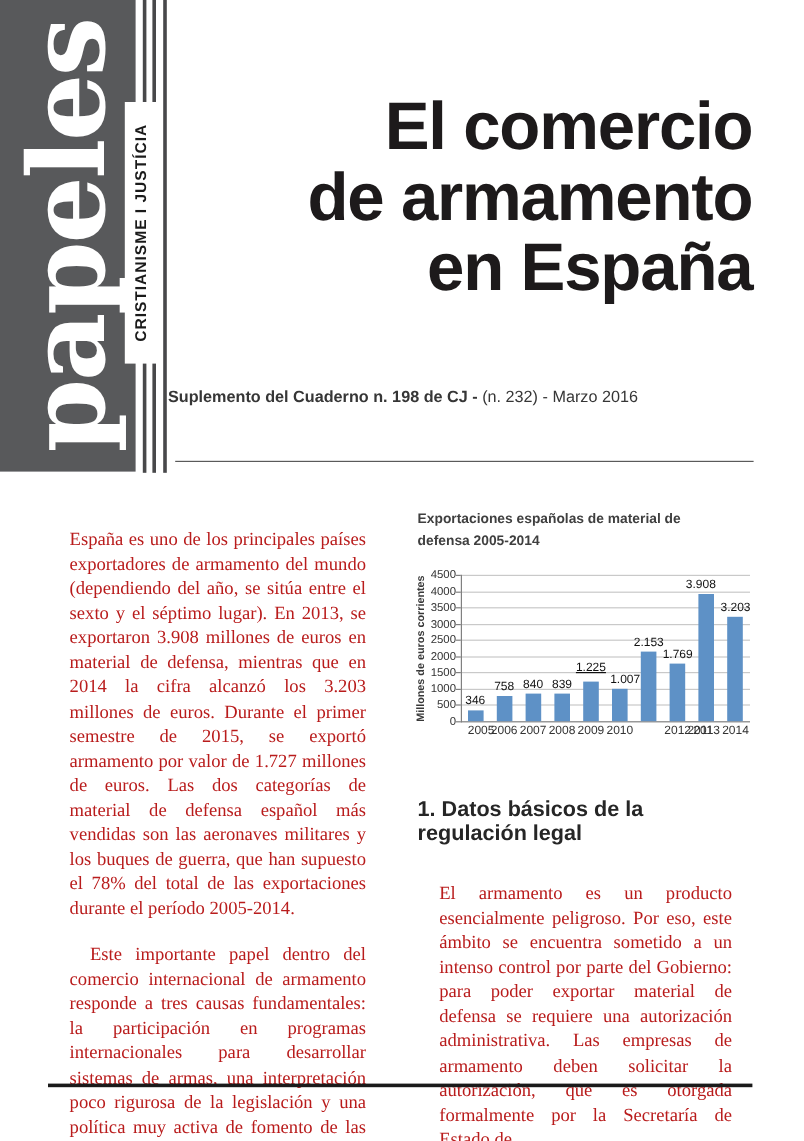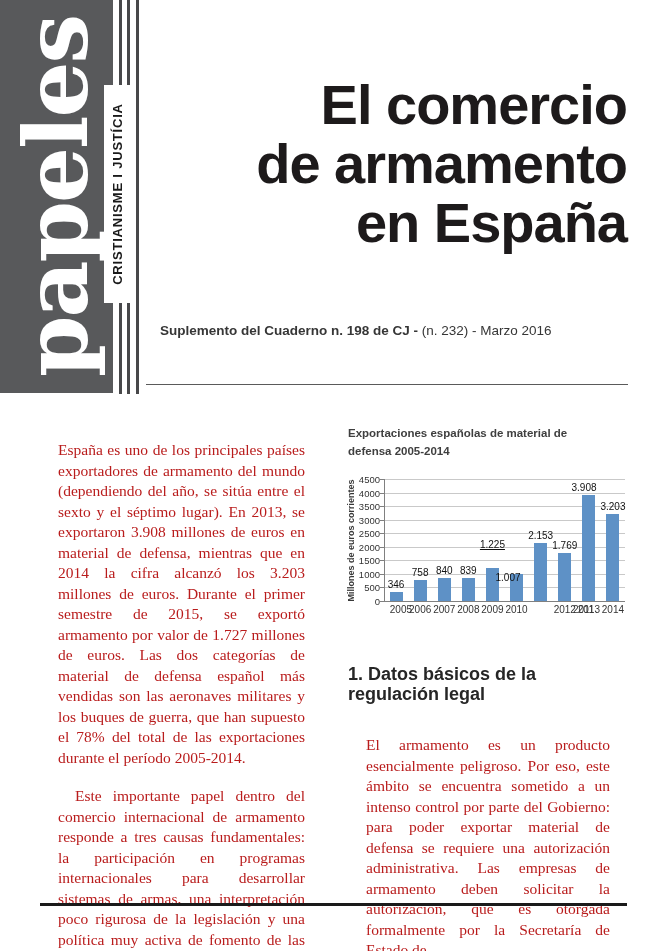--- a/index.html
+++ b/index.html
@@ -14,21 +14,21 @@
   .vline{position:absolute;top:0;width:3px;height:394px;background:#48484a;}
   .vl1{left:119px}.vl2{left:127px}.vl3{left:136px}
   .org-strip{position:absolute;left:104px;top:85px;width:28px;height:218px;background:#fff;}
   .org-text{position:absolute;left:9px;top:180px;width:218px;height:28px;
             transform:rotate(-90deg);text-align:center;line-height:28px;
             font-size:13px;font-weight:bold;letter-spacing:0.8px;color:#1a1a1a;}
   
   .title{position:absolute;right:43px;top:75px;text-align:right;
          font-weight:bold;font-size:56px;line-height:59px;color:#1d1a1b;letter-spacing:-1px;}
   
-  .meta{position:absolute;left:160px;top:321px;font-size:13.5px;line-height:19px;color:#363636;}
+  .meta{position:absolute;left:140px;top:321px;font-size:13.5px;line-height:19px;color:#363636;}
   .meta b{font-weight:bold;}
   .meta-rule{position:absolute;left:146px;top:384px;width:482px;height:0;
              border-top:1.5px solid #5a5a5a;}
   
   .col-left{position:absolute;left:40px;top:422px;width:283px;}
   .serif-par{font-family:"Liberation Serif",serif;font-size:15.5px;line-height:20.5px;
              color:#b91c1c;text-align:justify;margin:18px;}
   .indent{text-indent:17px;}
   .section-heading{position:absolute;left:348px;top:664px;width:260px;
                    font-weight:bold;font-size:18px;line-height:20px;color:#262626;}
@@ -120,24 +120,24 @@
         <div class="bar" style="left: 65.65px; top: 160px; height: 21px; background: rgb(94, 145, 198);"></div>
         <div class="bar-label" style="left: 52.15px; top: 147px;">758</div>
         <div class="xtick-label" style="left: 56.15px; top: 184px;">2006</div>
         <div class="bar" style="left: 89.75px; top: 158px; height: 23px; background: rgb(94, 145, 198);"></div>
         <div class="bar-label" style="left: 76.25px; top: 145px;">840</div>
         <div class="xtick-label" style="left: 80.25px; top: 184px;">2007</div>
         <div class="bar" style="left: 113.85px; top: 158px; height: 23px; background: rgb(94, 145, 198);"></div>
         <div class="bar-label" style="left: 100.35px; top: 145px;">839</div>
         <div class="xtick-label" style="left: 104.35px; top: 184px;">2008</div>
         <div class="bar" style="left: 137.95px; top: 148px; height: 33px; background: rgb(94, 145, 198);"></div>
-        <div class="bar-label" style="left: 124.45px; top: 119px; text-decoration: underline;">1.225</div>
+        <div class="bar-label" style="left: 124.45px; top: 131px; text-decoration: underline;">1.225</div>
         <div class="xtick-label" style="left: 128.45px; top: 184px;">2009</div>
         <div class="bar" style="left: 162.05px; top: 154px; height: 27px; background: rgb(94, 145, 198);"></div>
-        <div class="bar-label" style="left: 140px; top: 141px; margin-top: 11px;">1.007</div>
+        <div class="bar-label" style="left: 153px; top: 141px;">1.007</div>
         <div class="xtick-label" style="left: 152.55px; top: 184px;">2010</div>
         <div class="bar" style="left: 186.15px; top: 123px; height: 58px; background: rgb(94, 145, 198);"></div>
         <div class="bar-label" style="left: 172.65px; top: 110px;">2.153</div>
         <div class="xtick-label" style="left: 176.65px; top: 184px; padding-left: 43px;">2011</div>
         <div class="bar" style="left: 210.25px; top: 133px; height: 48px; background: rgb(94, 145, 198);"></div>
         <div class="bar-label" style="left: 196.75px; top: 120px;">1.769</div>
         <div class="xtick-label" style="left: 200.75px; top: 184px;">2012</div>
         <div class="bar" style="left: 234.35px; top: 75px; height: 106px; background: rgb(94, 145, 198);"></div>
         <div class="bar-label" style="left: 216px; top: 62px;">3.908</div>
         <div class="xtick-label" style="left: 224.85px; top: 184px;">2013</div>

